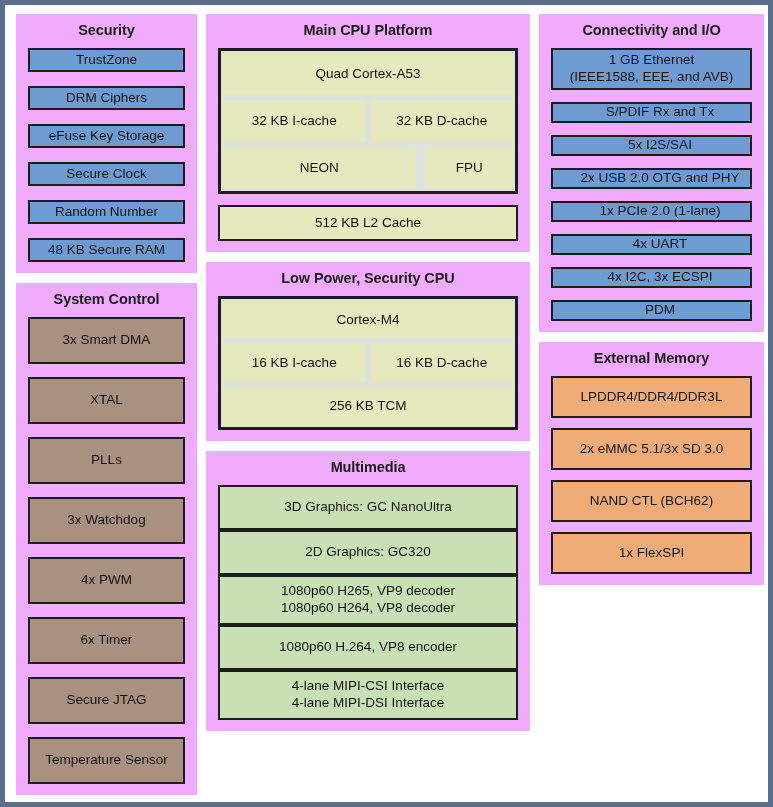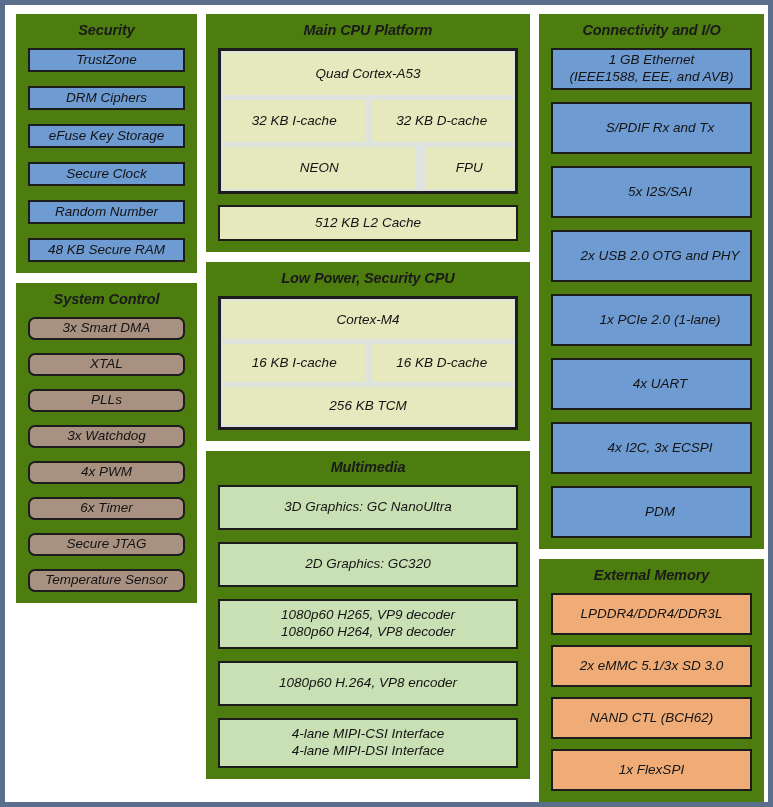--- a/index.html
+++ b/index.html
@@ -40,26 +40,25 @@
   .column {
     display: flex;
     flex-direction: column;
     gap: 10px;
   }
   .col-left   { width: 181px; flex: 0 0 181px; }
   .col-mid    { width: 324px; flex: 0 0 324px; }
   .col-right  { width: 225px; flex: 0 0 225px; }
 
   .panel {
-    background: #4d7c0f;
+    background: #f0abfc;
     box-sizing: border-box;
     padding: 9px 12px 11px 12px;
     display: flex;
     flex-direction: column;
-    font-style: italic;
   }
 
   .panel-title {
     font-size: 14.5px;
     font-weight: bold;
     color: #1a1a1a;
     text-align: center;
     line-height: 1.1;
     margin-bottom: 9px;
     letter-spacing: -0.1px;
@@ -86,21 +85,21 @@
   .fill-green  { background: #c9e0b5; }
   .fill-orange { background: #f0ac77; }
 
   
   .stack { display: flex; flex-direction: column; }
   .stack .blk { width: 100%; }
 
   .sec-item { height: 24px; margin-bottom: 14px; }
   .sec-item:last-child { margin-bottom: 0; }
 
-  .sys-item { height: 23px; margin-bottom: 13px; border-radius: 7px; }
+  .sys-item { height: 47px; margin-bottom: 13px; }
   .sys-item:last-child { margin-bottom: 0; }
 
   
   .cpu-outer {
     border: 3px solid #1c1c1c;
     background: #dfe3e0;
     box-sizing: border-box;
     padding: 2px;
     display: flex;
     flex-direction: column;
@@ -123,29 +122,29 @@
   .tile-narrow { width: 31%; height: 42px; }
   .cpu-gap { flex: 1 1 auto; }
 
   .l2-cache { height: 36px; margin-top: 11px; }
 
   
   .lp-tile-full { width: 100%; height: 38px; }
   .lp-tile-half { width: 50%; height: 38px; }
 
   
-  .mm-item { margin-bottom: 12px; }
+  .mm-item { }
   .mm-item:last-child { margin-bottom: 0; }
   .mm-h-1 { height: 45px; }
   .mm-h-2 { height: 50px; }
 
   
   .io-item { margin-bottom: 12px; }
   .io-item:last-child { margin-bottom: 0; }
-  .io-h-1 { height: 52px; padding-left: 21px; }
+  .io-h-1 { height: 21px; padding-left: 21px; }
   .io-h-2 { height: 42px; }
 
   
   .mem-item { height: 42px; margin-bottom: 10px; }
   .mem-item:last-child { margin-bottom: 0; }
 </style>
 </head>
 <body>
 
 <div id="diagram-frame">

